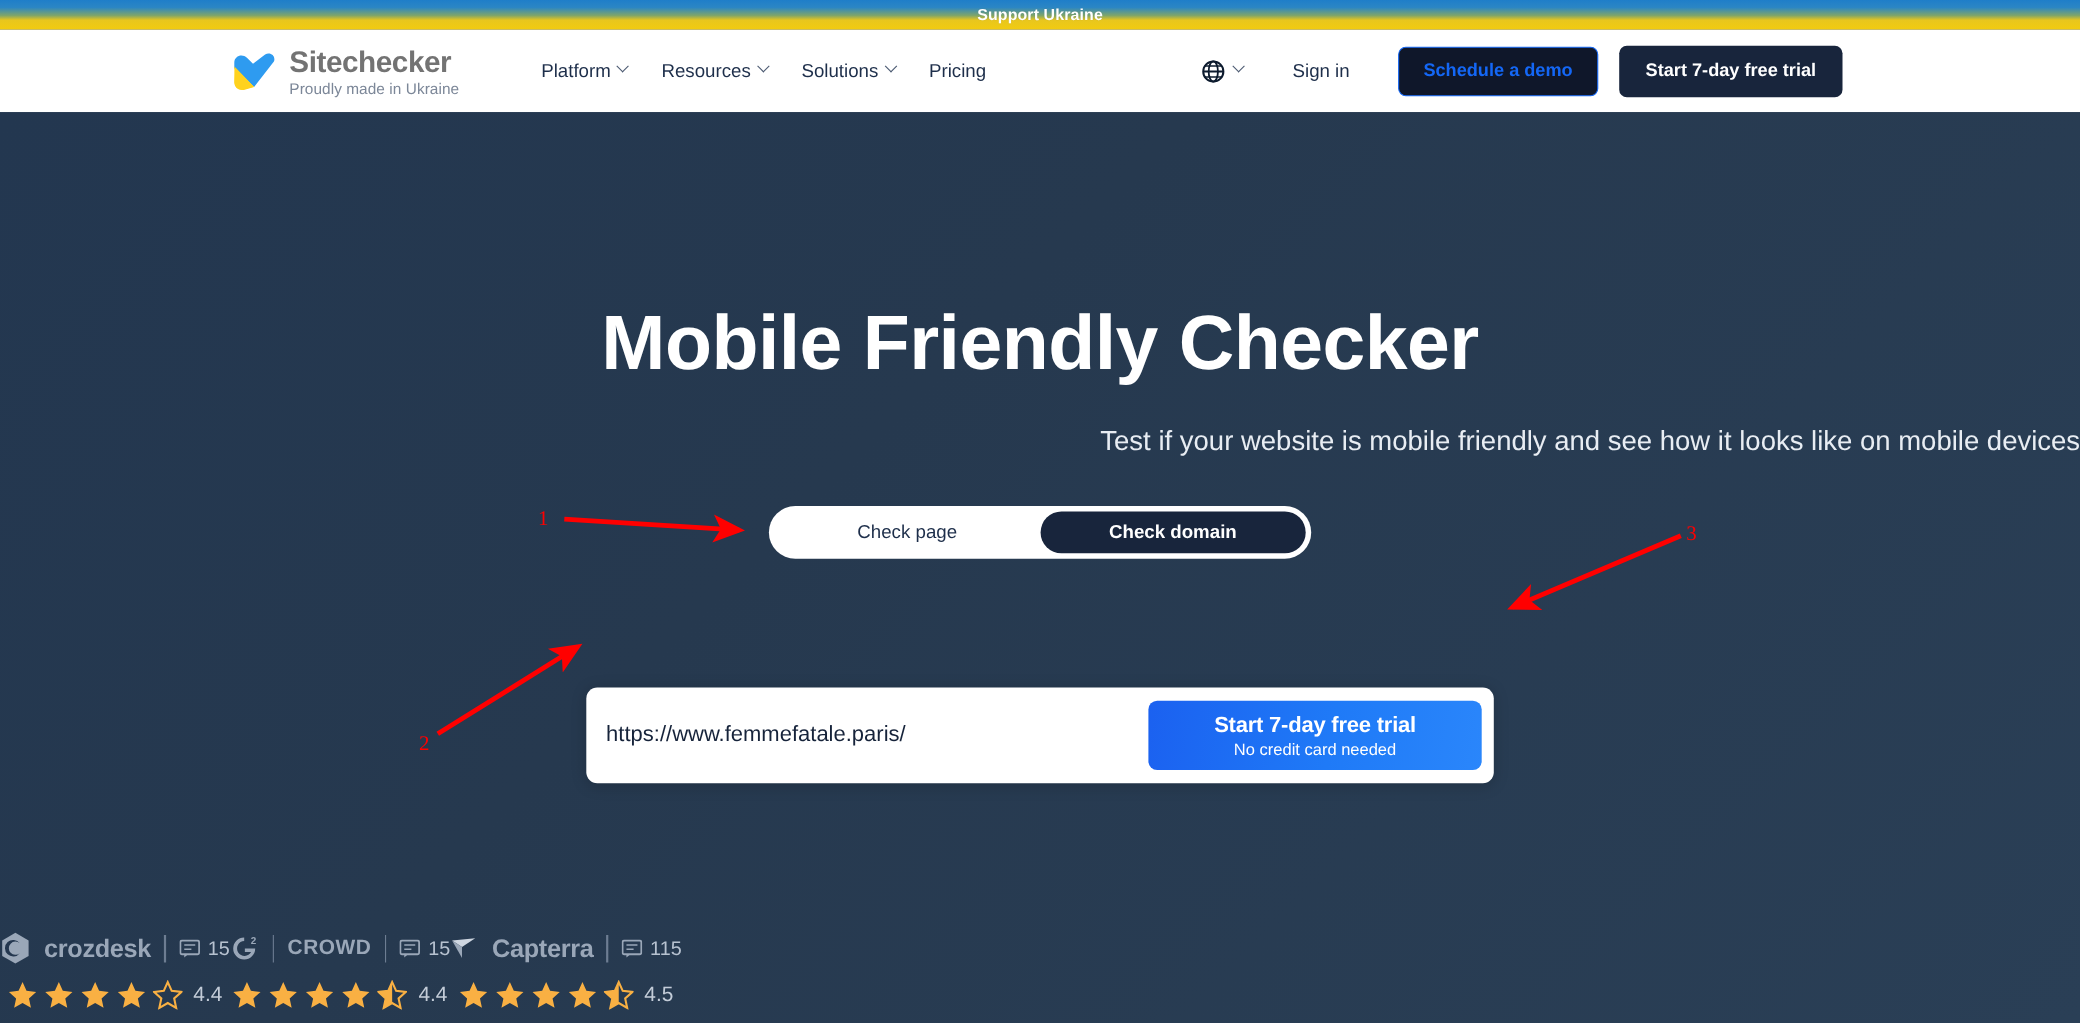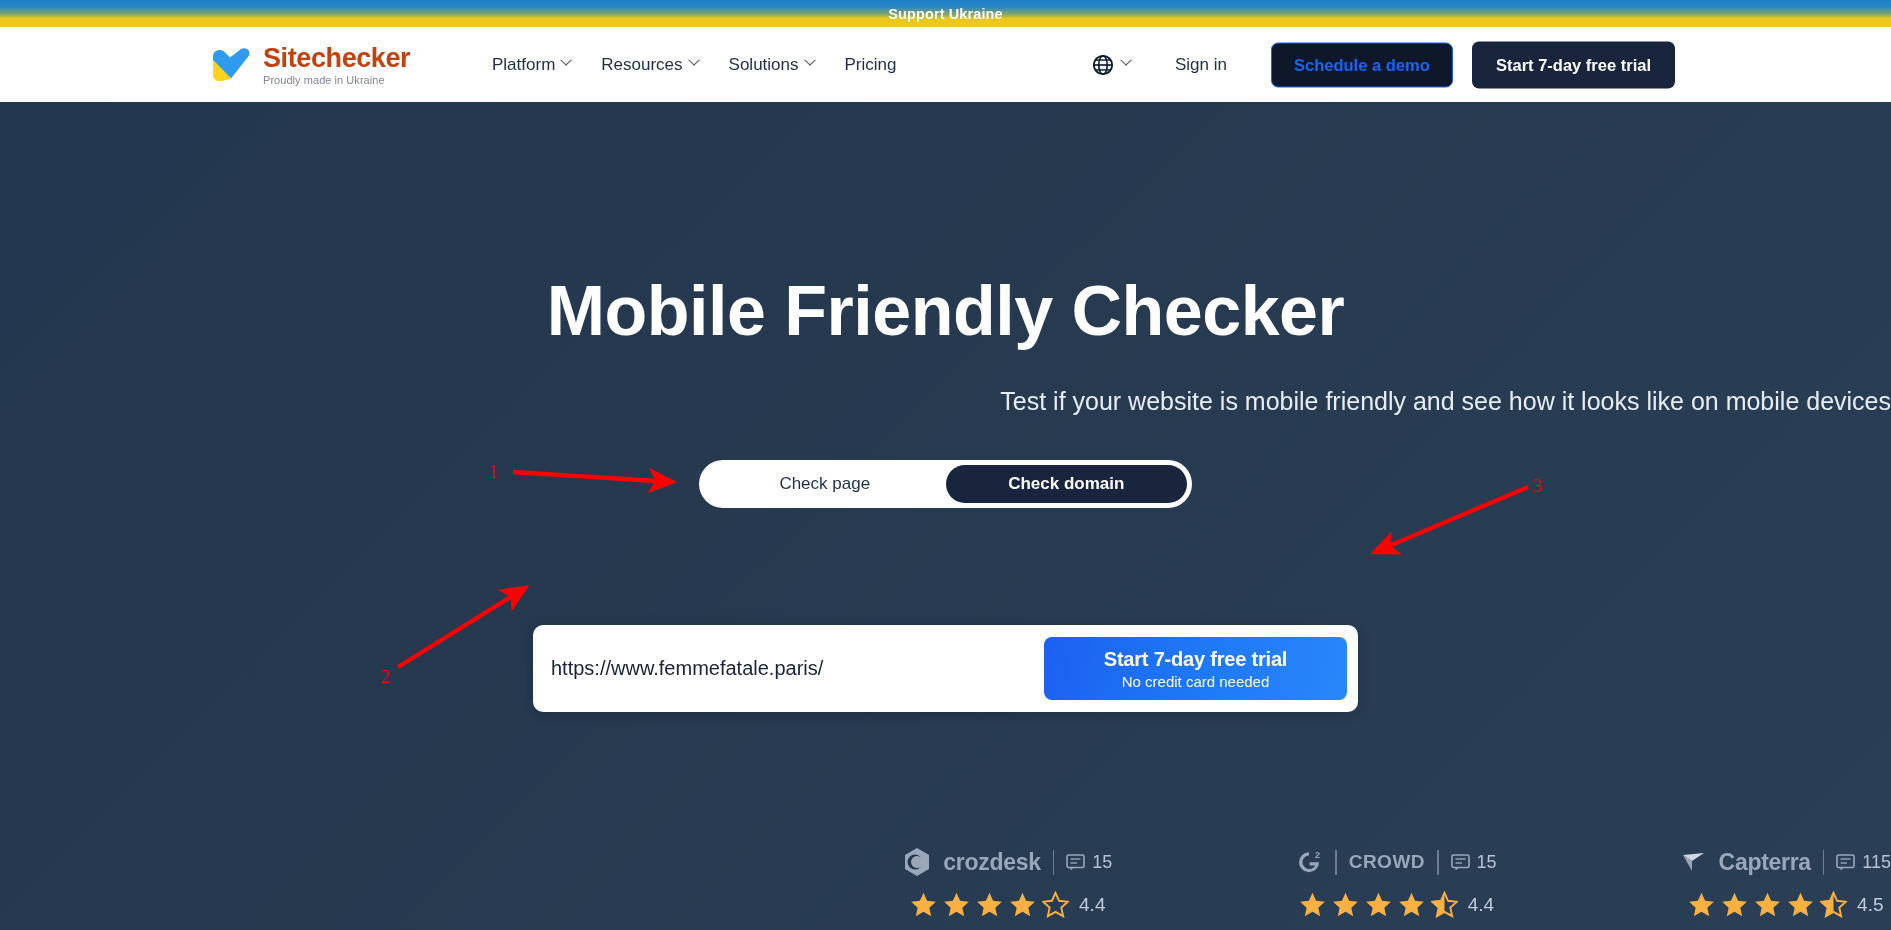--- a/index.html
+++ b/index.html
@@ -30,24 +30,24 @@
     background: #ffffff;
     display: flex; align-items: center;
   }
   .logo-wrap {
     position: absolute; left: 211px; top: 50%; transform: translateY(-50%);
     display: flex; align-items: center; gap: 12px;
   }
   .logo-mark { width: 40px; height: 34px; flex: none; }
   .logo-text { line-height: 1; }
   .logo-title {
-    font-size: 27px; font-weight: bold; color: #c2410c; letter-spacing: -.4px;
+    font-size: 27px; font-weight: bold; color: #737373; letter-spacing: -.4px;
   }
   .logo-sub {
-    font-size: 11px; color: #7c8798; margin-top: 3px; letter-spacing: .05px;
+    font-size: 14px; color: #7c8798; margin-top: 3px; letter-spacing: .05px;
   }
 
   .nav {
     position: absolute; left: 492px; top: 50%; transform: translateY(-50%);
     display: flex; align-items: center; gap: 31px;
   }
   .nav-item {
     display: flex; align-items: center; gap: 7px;
     font-size: 17px; color: #1d2e4a; cursor: pointer; white-space: nowrap;
   }
@@ -135,21 +135,21 @@
     color: #ffffff; cursor: pointer; font-family: inherit;
     display: flex; flex-direction: column; align-items: center; justify-content: center;
     gap: 2px;
   }
   .cta-main { font-size: 20px; font-weight: bold; letter-spacing: -.2px; }
   .cta-sub  { font-size: 15px; font-weight: normal; }
 
   
   .badges {
     position: absolute; top: 745px; left: 0; width: 1891px;
-    display: flex; justify-content: flex-end; gap: 184px;
+    display: flex; justify-content: flex-start; 
   }
   .badge { display: flex; flex-direction: column; align-items: center; gap: 14px; }
   .badge-head { display: flex; align-items: center; gap: 12px; height: 30px; }
   .badge-name {
     font-size: 23px; font-weight: bold; color: #9aa7b8; letter-spacing: -.3px;
   }
   .badge-name.g2 {
     font-size: 19px; letter-spacing: .5px;
   }
   .divider { width: 1.5px; height: 25px; background: #6d7d92; }

